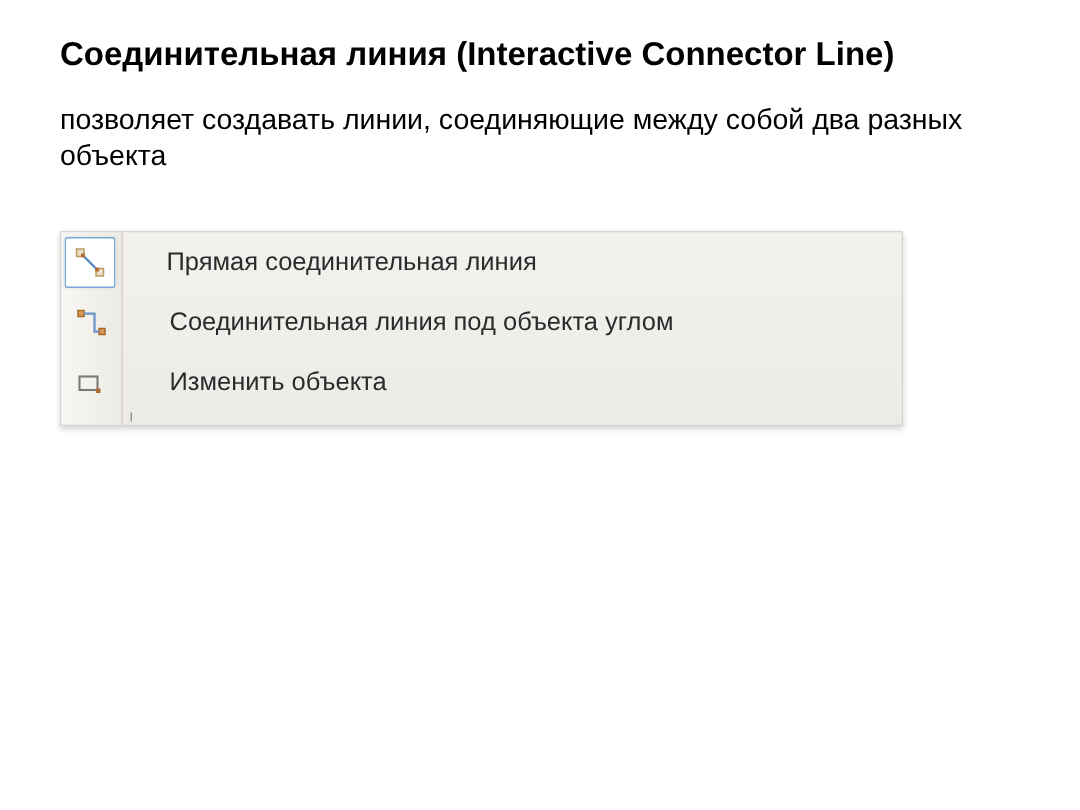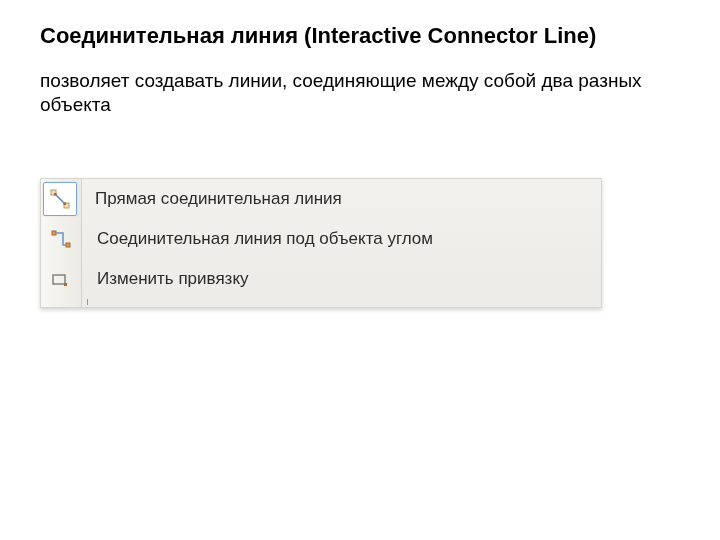--- a/index.html
+++ b/index.html
@@ -17,21 +17,21 @@
   }
   .title {
     font-size: 22px;
     font-weight: bold;
     line-height: 1.3;
     margin-bottom: 18px;
   }
   .desc {
     font-size: 19px;
     line-height: 1.3;
-    margin-bottom: 60px;
+    margin-bottom: 36px;
   }
   .menu-shot {
     position: relative;
     margin-left: 0px;
     width: 560px;
     background: linear-gradient(to bottom, #f2f1ee, #ecebe7);
     box-shadow: 0 2px 4px rgba(0,0,0,0.18);
     border: 1px solid #d8d5cf;
   }
   .icon-col {
@@ -43,20 +43,21 @@
     background: linear-gradient(to right, #f8f7f3, #eceae4);
     border-right: 1px solid #d6d2c9;
   }
   .rows {
     position: relative;
   }
   .row {
     height: 40px;
     display: flex;
     align-items: center;
+    gap: 16px;
   }
   .row .cell-icon {
     width: 40px;
     height: 40px;
     display: flex;
     align-items: center;
     justify-content: center;
     position: relative;
   }
   .row .cell-label {
@@ -131,21 +132,21 @@
       </div>
 
 
       <div class="row">
         <div class="cell-icon">
           <svg width="22" height="22" viewBox="0 0 22 22">
             <rect x="3" y="7" width="12" height="9" fill="none" stroke="#7a7a7a" stroke-width="1.4"></rect>
             <rect x="14" y="15" width="3" height="3" fill="#b26a2f"></rect>
           </svg>
         </div>
-        <div class="cell-label">Изменить привязку</div>
+        <div class="cell-label">Изменить объекта</div>
       </div>
 
     </div>
     <div class="footer-line">
       <div class="footer-tick"></div>
     </div>
   </div>
 
 </div>
 

